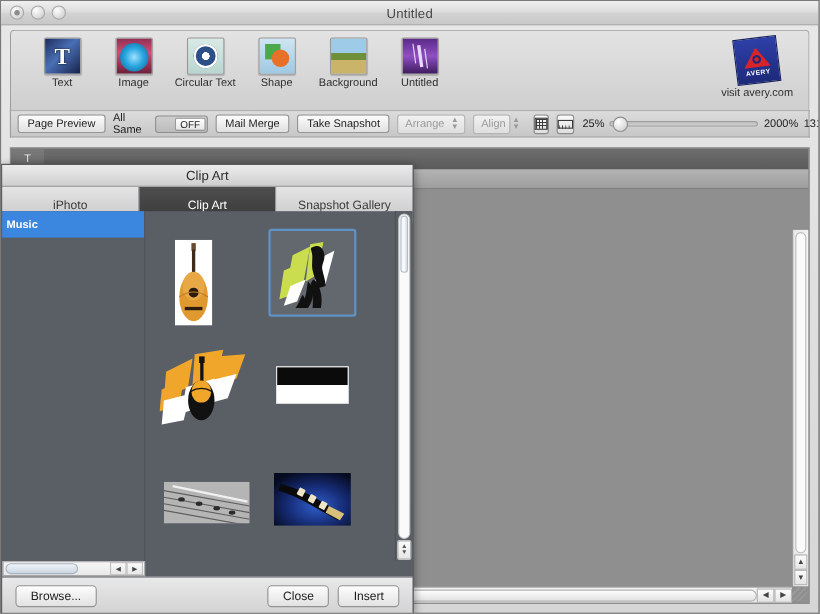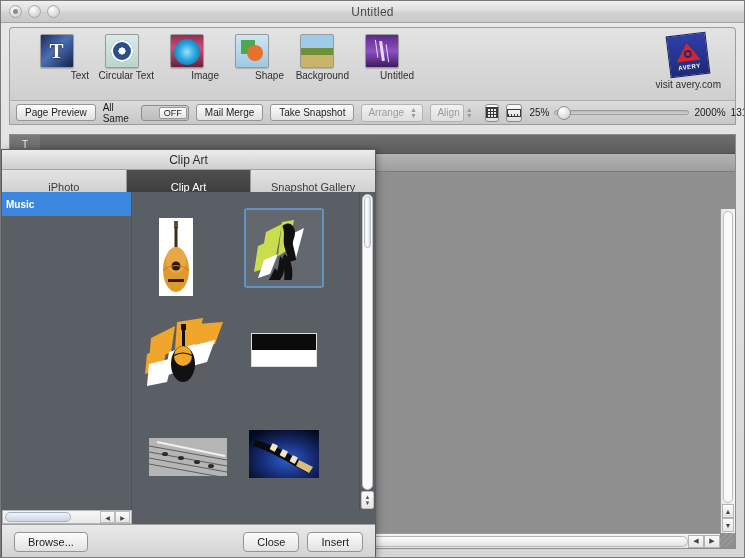--- a/index.html
+++ b/index.html
@@ -37,21 +37,21 @@
     border:1px solid #9d9d9d; border-bottom:none;
     border-radius:4px 4px 0 0;
     position:relative;
     display:flex; align-items:flex-start;
   }
   .tb-items{ display:flex; padding-left:14px; padding-top:6px; }
   .tb-item{ width:65px; text-align:center; cursor:default; }
   .tb-ico{ width:34px; height:34px; margin:0 auto 2px; border:1px solid #9a9a9a;
            border-radius:2px; position:relative; overflow:hidden;
            box-shadow:0 1px 1px rgba(0,0,0,.18); background:#fff; }
-  .tb-label{ font-size:10px; color:#2e2e2e; white-space:nowrap;text-align:right; }
+  .tb-label{ font-size:10px; color:#2e2e2e; white-space:nowrap; }
   
   .ico-text{ background:linear-gradient(135deg,#1d2d5e,#4a6fb5 45%,#16224a); }
   .ico-text i{ position:absolute; inset:0; display:flex; align-items:center; justify-content:center;
     font-style:normal; font-weight:bold; font-size:21px; color:#fff; font-family:"Liberation Serif",serif;
     text-shadow:0 0 2px #000; }
   .ico-circ{ background:linear-gradient(#d9eae6,#b9d5cf); }
   .ico-circ i{ position:absolute; left:50%; top:50%; transform:translate(-50%,-50%);
     width:22px;height:22px;border-radius:50%;
     background:radial-gradient(circle,#fff 22%,#2b4f86 24%,#2b4f86 100%);
     box-shadow:inset 0 0 0 2px #fff; }
@@ -236,31 +236,31 @@
       <div class="tb-items">
 
         <div class="tb-item">
           <div class="tb-ico ico-text">
               <i>T</i>
             </div>
           <div class="tb-label">Text</div>
         </div>
 
         <div class="tb-item">
+          <div class="tb-ico ico-img">
+              <i></i>
+            </div>
+          <div class="tb-label">Image</div>
+        </div>
+
+        <div class="tb-item">
           <div class="tb-ico ico-circ">
               <i></i>
             </div>
           <div class="tb-label">Circular Text</div>
-        </div>
-
-        <div class="tb-item">
-          <div class="tb-ico ico-img">
-              <i></i>
-            </div>
-          <div class="tb-label">Image</div>
         </div>
 
         <div class="tb-item">
           <div class="tb-ico ico-shape">
             <div class="sq"></div>
               <div class="ci"></div>
           </div>
           <div class="tb-label">Shape</div>
         </div>
 

